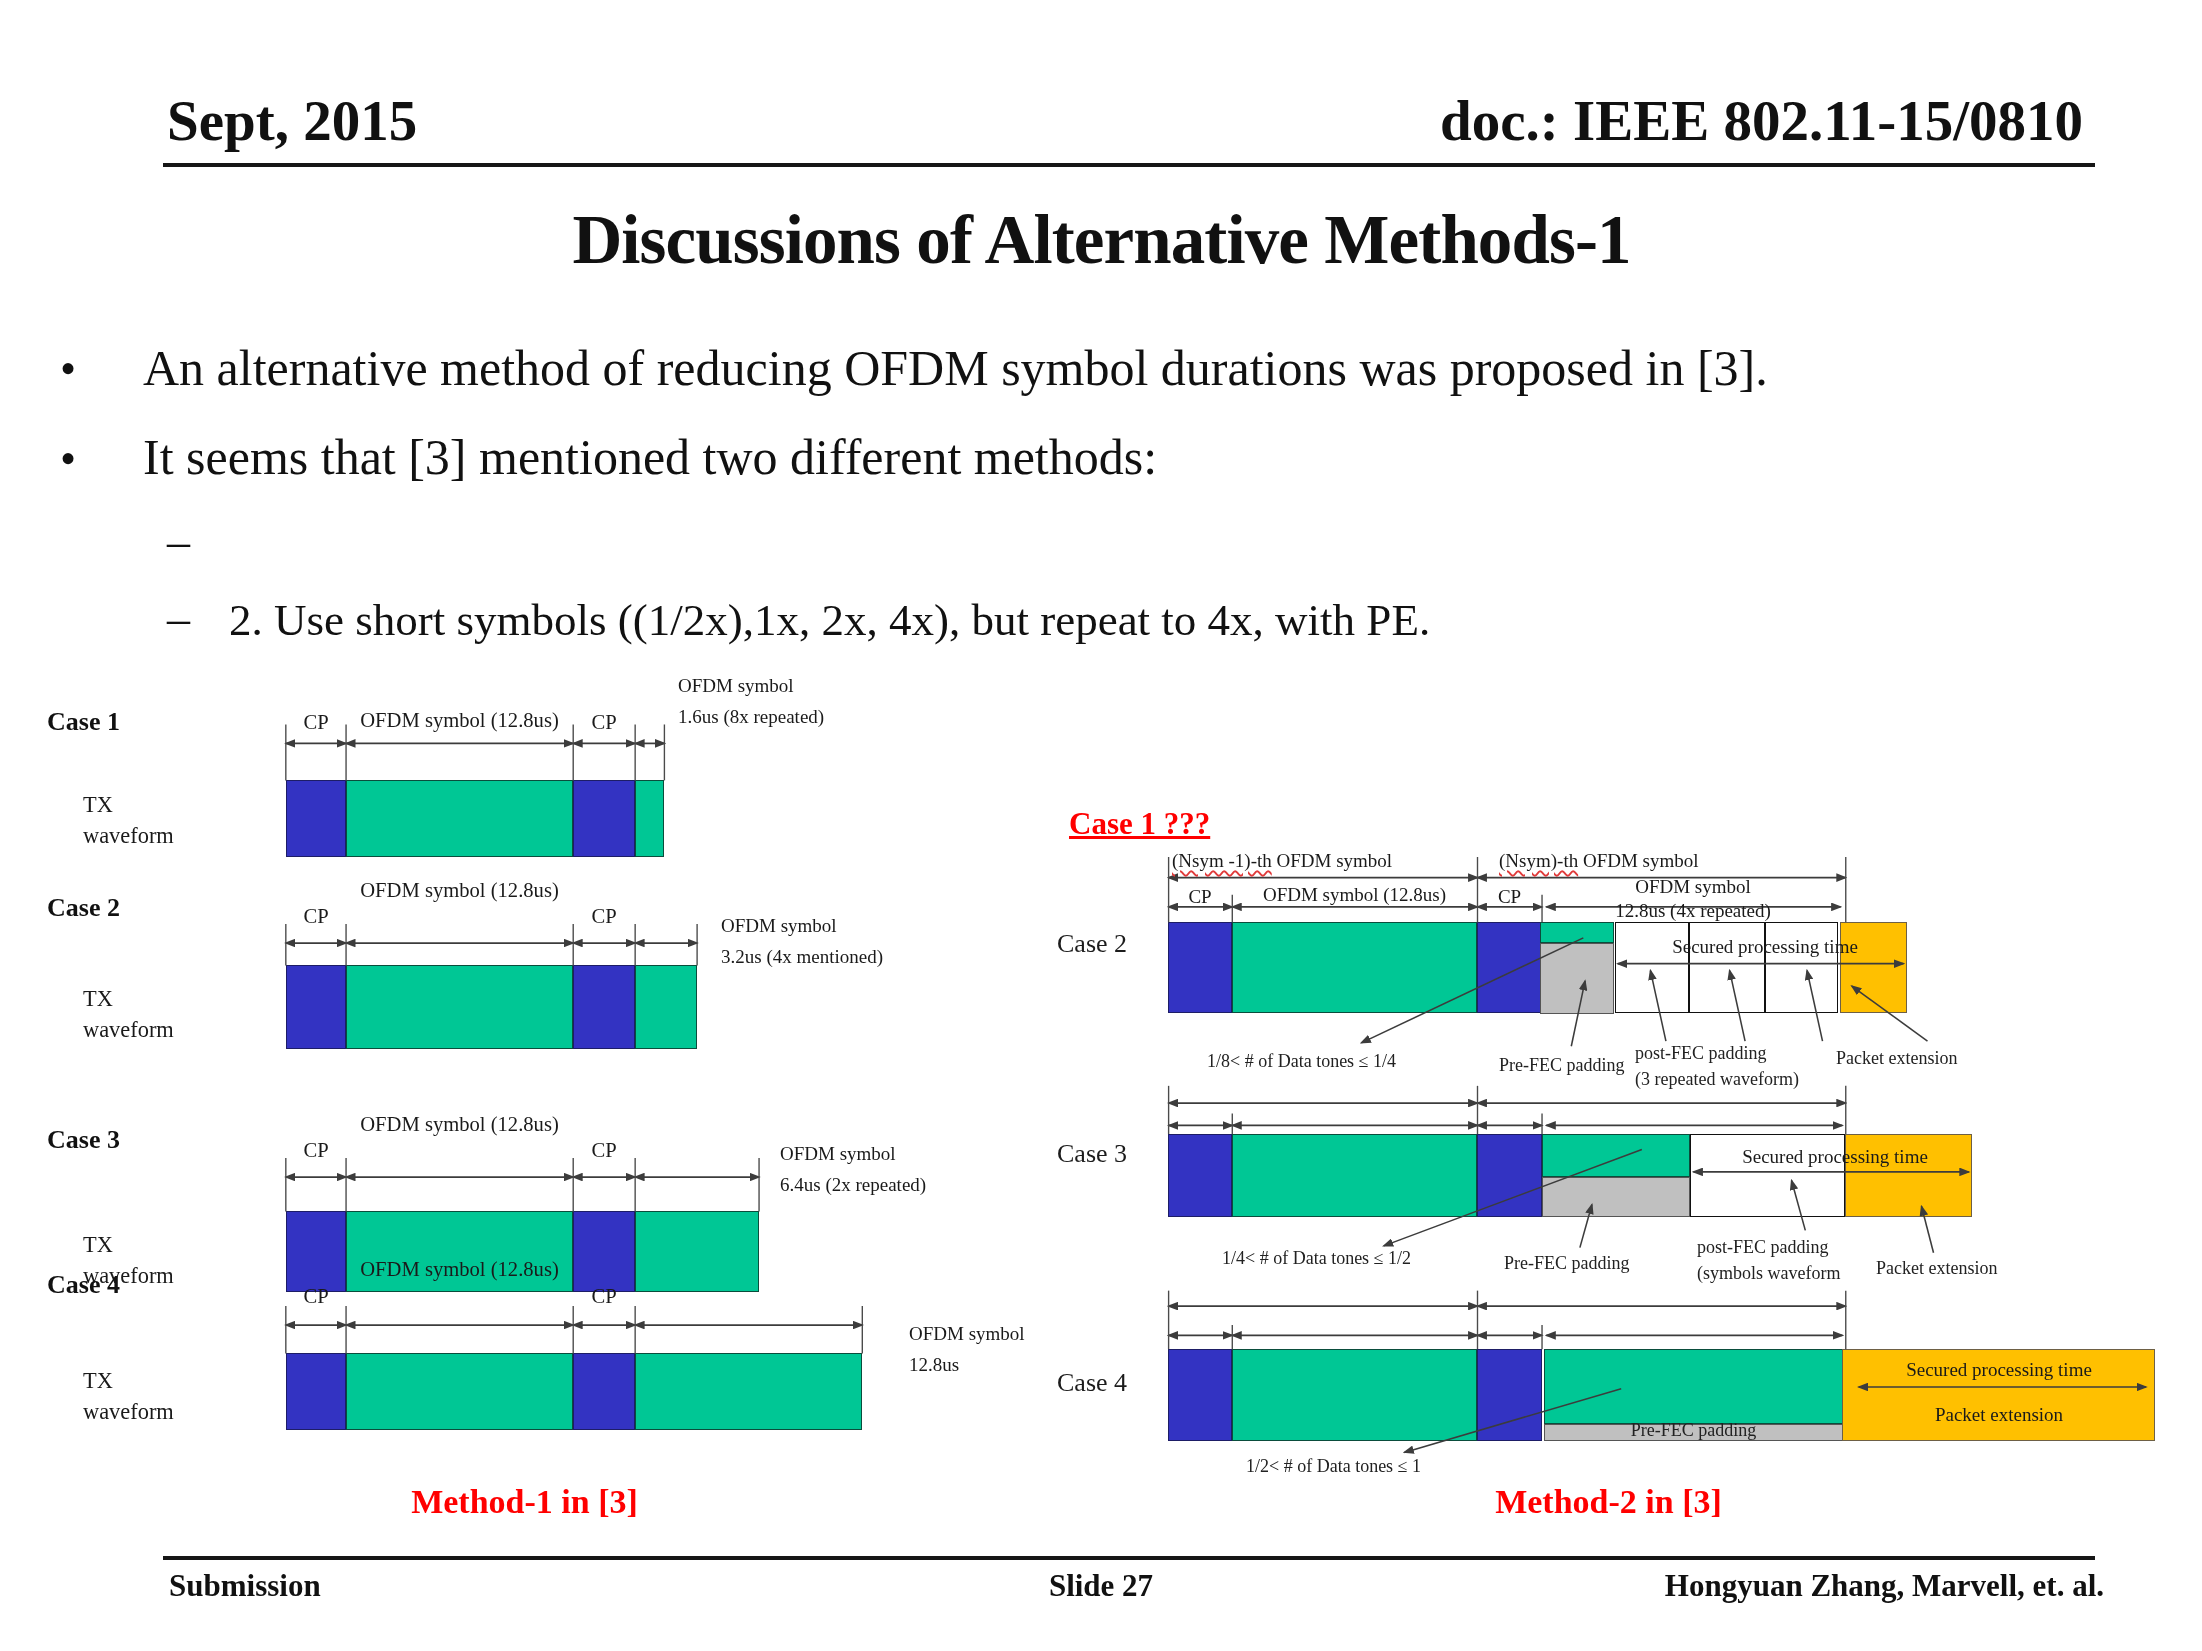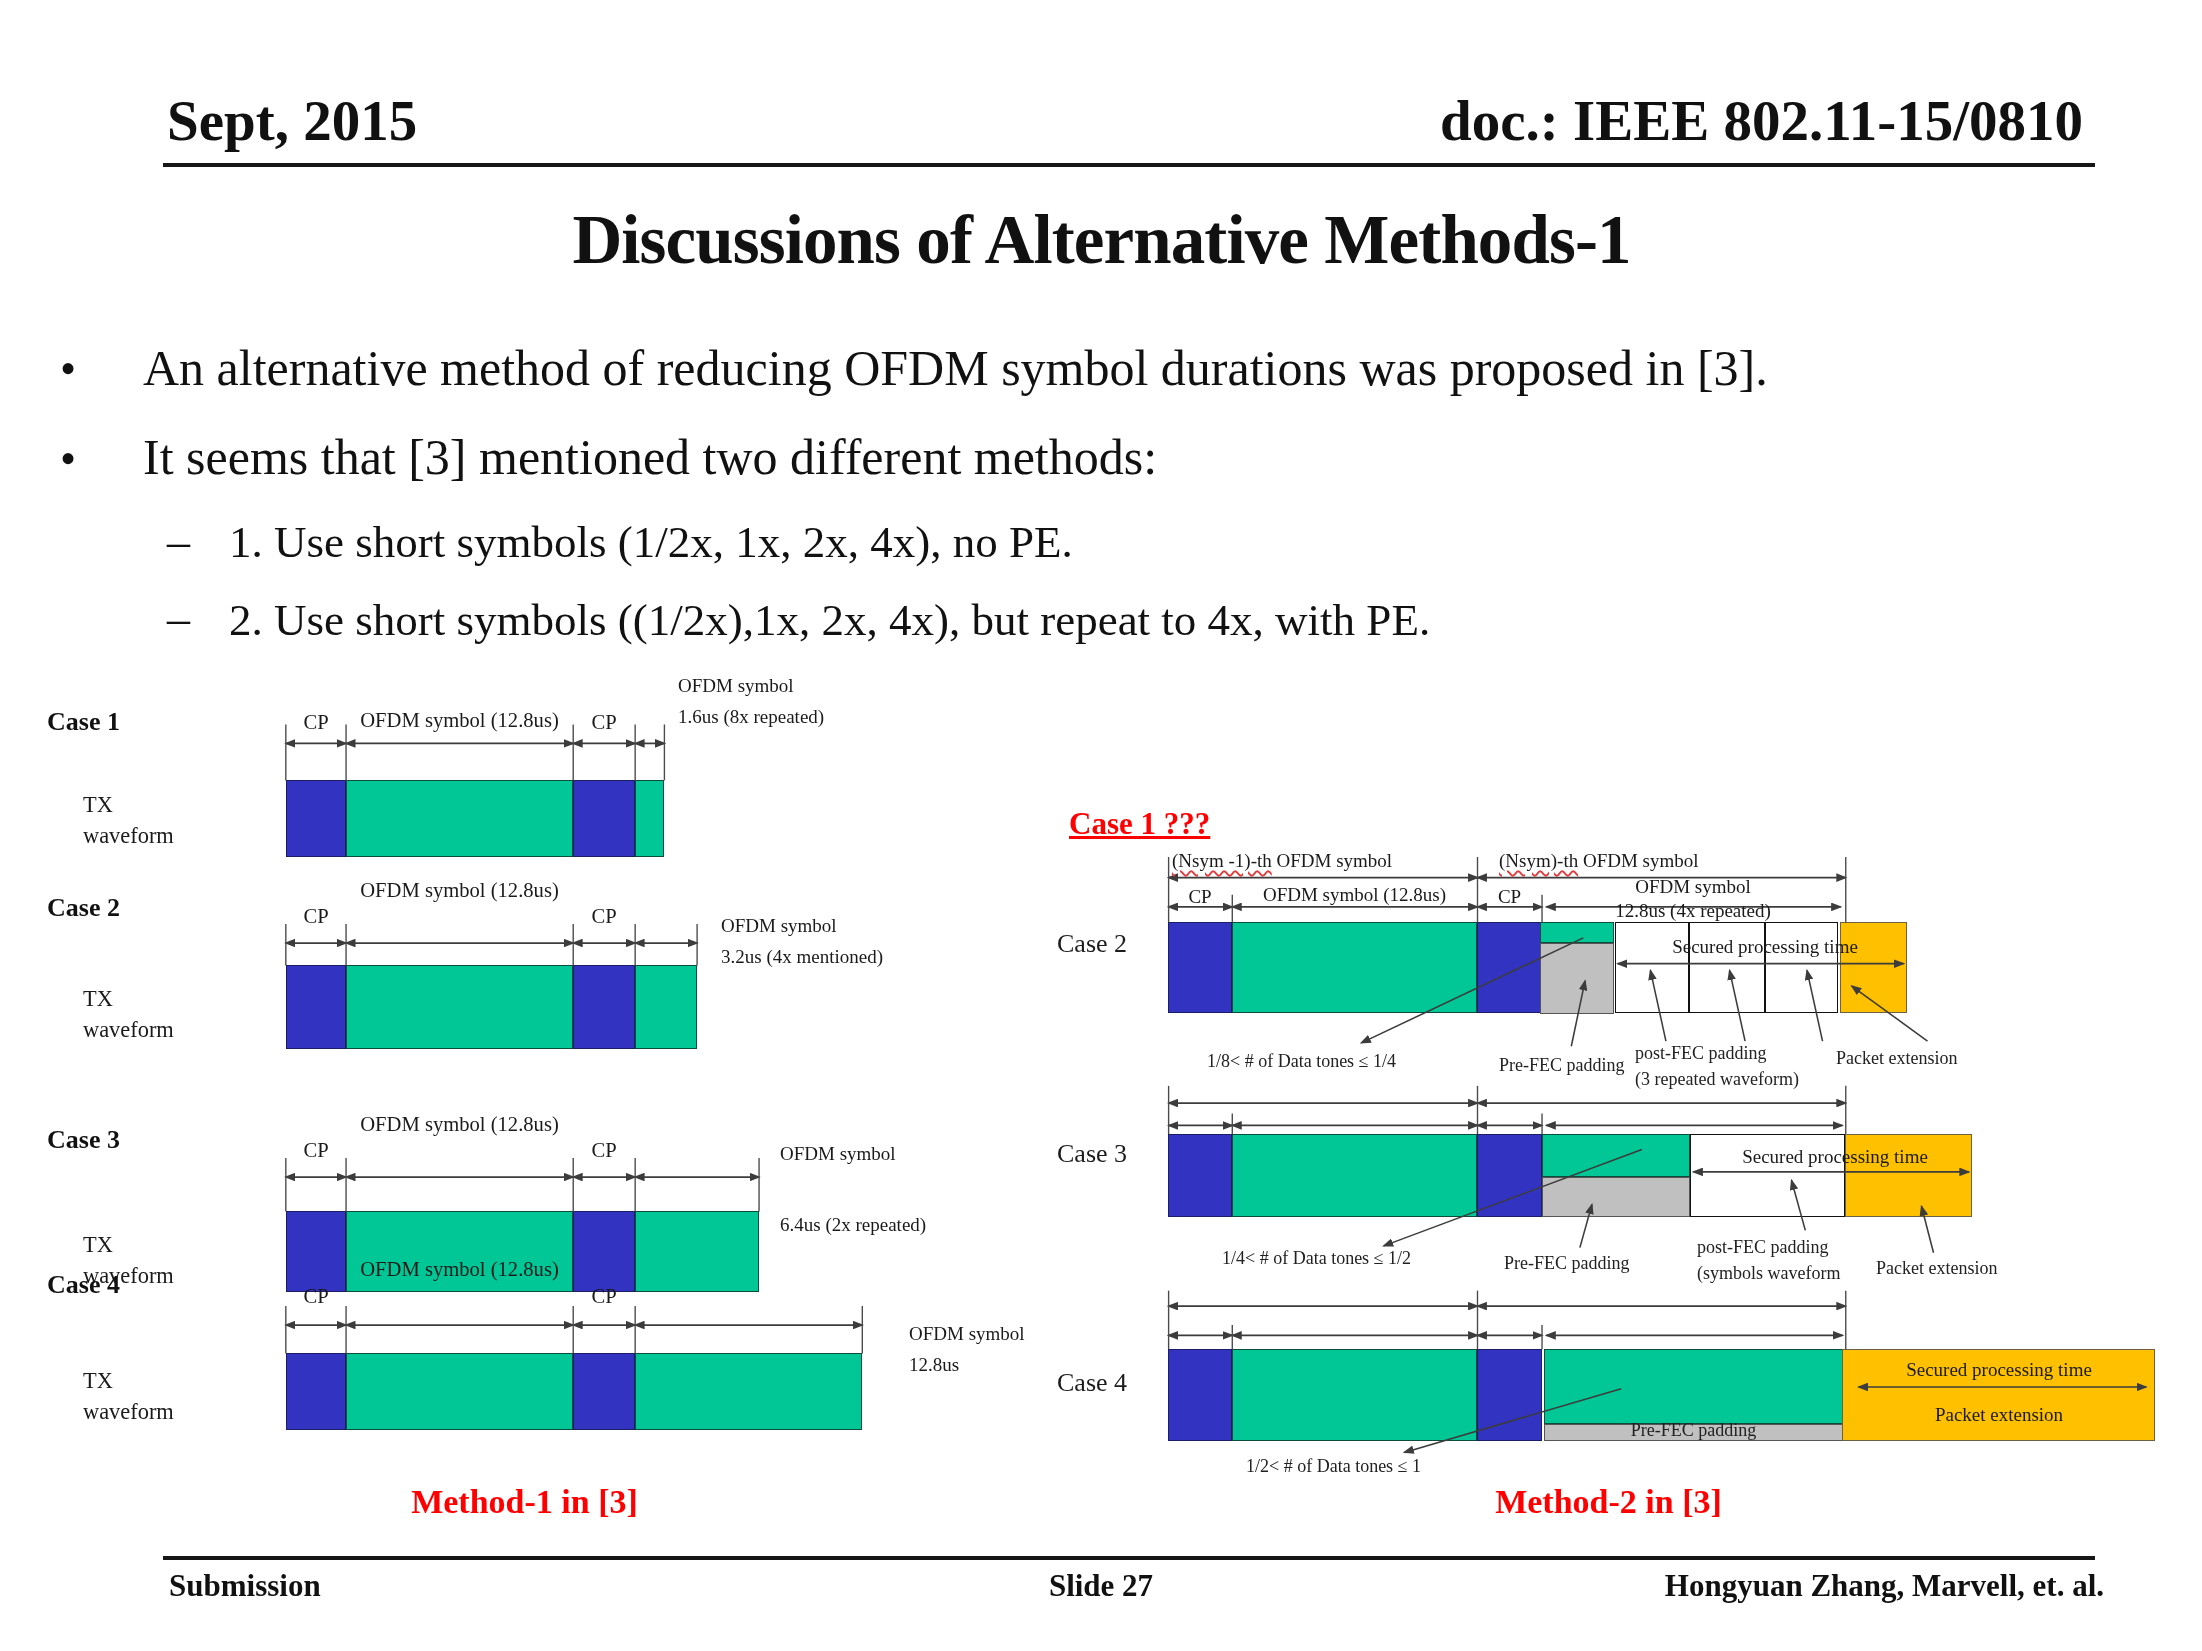--- a/index.html
+++ b/index.html
@@ -43,21 +43,20 @@
   <div class="abs txt hdr" style="left:1291px;top:88px;width:792px;text-align:right;">doc.: IEEE 802.11-15/0810</div>
   <div class="rule" style="left:163px;top:163px;width:1932px;height:4.3px;"></div>
 
   <div class="abs txt title ctr" style="left:0;top:201px;width:2203px;">Discussions of Alternative Methods-1</div>
 
   <span class="abs txt marker" style="left:60px;top:342px;">•</span>
   <div class="abs txt bullet" style="left:143px;top:339px;">An alternative method of reducing OFDM symbol durations was proposed in [3].</div>
   <span class="abs txt marker" style="left:60px;top:432px;">•</span>
   <div class="abs txt bullet" style="left:143px;top:428px;">It seems that [3] mentioned two different methods:</div>
   <span class="abs txt marker" style="left:167px;top:515px;">–</span>
-  <div class="abs txt sub" style="left:229px;top:516px;">1. Use short symbols (1/2x, 1x, 2x, 4x), no PE.</div>
   <span class="abs txt marker" style="left:167px;top:592px;">–</span>
   <div class="abs txt sub" style="left:229px;top:594px;">2. Use short symbols ((1/2x),1x, 2x, 4x), but repeat to 4x, with PE.</div>
 
   <div class="abs txt caseL" style="left:47px;top:707px;">Case 1</div>
   <div class="abs txt dim ctr" style="left:286px;top:711px;width:60px;">CP</div>
   <div class="abs txt dim ctr" style="left:346px;top:709px;width:227px;">OFDM symbol (12.8us)</div>
   <div class="abs txt dim ctr" style="left:573px;top:711px;width:62px;">CP</div>
   <div class="abs txt dimS" style="left:678px;top:675px;">OFDM symbol</div>
   <div class="abs txt dimS" style="left:678px;top:706px;">1.6us (8x repeated)</div>
   <div class="abs txt tx" style="left:83px;top:792px;">TX</div>
@@ -78,21 +77,21 @@
   <div class="block cpb" style="left:286px;top:965px;width:60px;height:84px;"></div>
   <div class="block grn" style="left:346px;top:965px;width:227px;height:84px;"></div>
   <div class="block cpb" style="left:573px;top:965px;width:62px;height:84px;"></div>
   <div class="block grn" style="left:635px;top:965px;width:62px;height:84px;"></div>
 
   <div class="abs txt caseL" style="left:47px;top:1125px;">Case 3</div>
   <div class="abs txt dim ctr" style="left:346px;top:1113px;width:227px;">OFDM symbol (12.8us)</div>
   <div class="abs txt dim ctr" style="left:286px;top:1139px;width:60px;">CP</div>
   <div class="abs txt dim ctr" style="left:573px;top:1139px;width:62px;">CP</div>
   <div class="abs txt dimS" style="left:780px;top:1143px;">OFDM symbol</div>
-  <div class="abs txt dimS" style="left:780px;top:1174px;margin-top:40px;">6.4us (2x repeated)</div>
+  <div class="abs txt dimS" style="left:780px;top:1174px;">6.4us (2x repeated)</div>
   <div class="abs txt tx" style="left:83px;top:1232px;">TX</div>
   <div class="abs txt tx" style="left:83px;top:1263px;">waveform</div>
   <div class="block cpb" style="left:286px;top:1211px;width:60px;height:81px;"></div>
   <div class="block grn" style="left:346px;top:1211px;width:227px;height:81px;"></div>
   <div class="block cpb" style="left:573px;top:1211px;width:62px;height:81px;"></div>
   <div class="block grn" style="left:635px;top:1211px;width:124px;height:81px;"></div>
 
   <div class="abs txt caseL" style="left:47px;top:1270px;">Case 4</div>
   <div class="abs txt dim ctr" style="left:346px;top:1258px;width:227px;">OFDM symbol (12.8us)</div>
   <div class="abs txt dim ctr" style="left:286px;top:1285px;width:60px;">CP</div>

